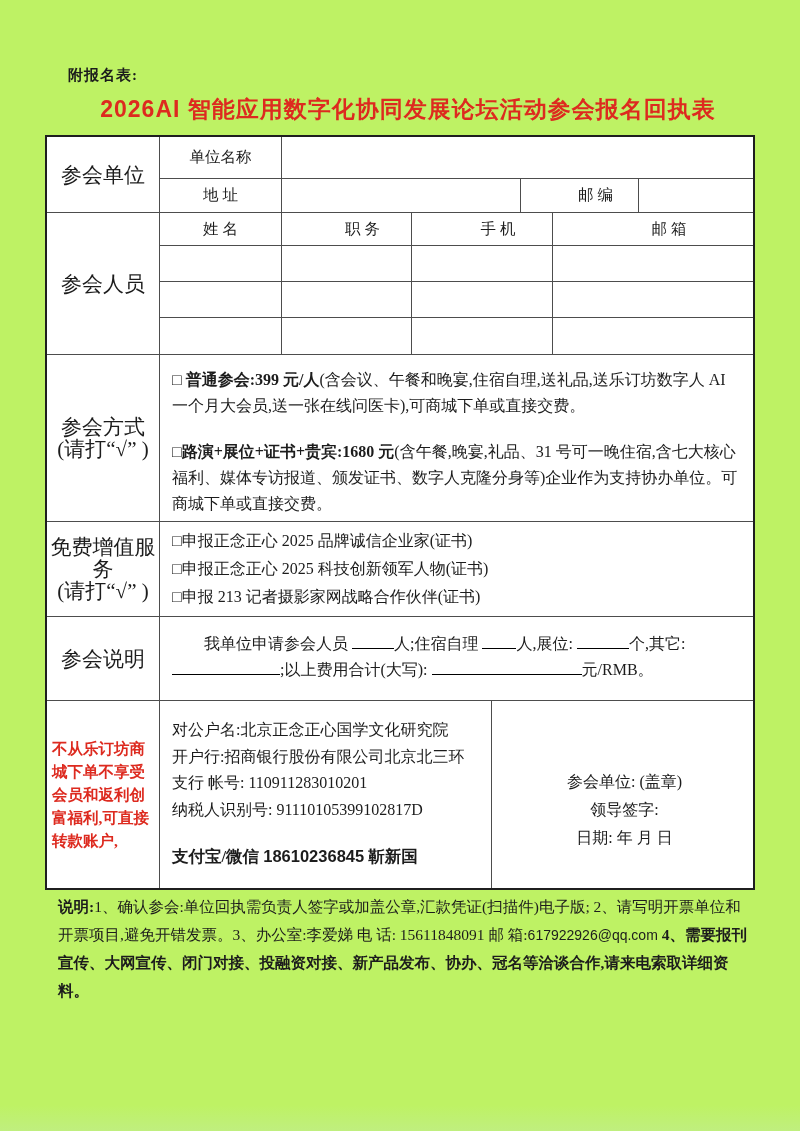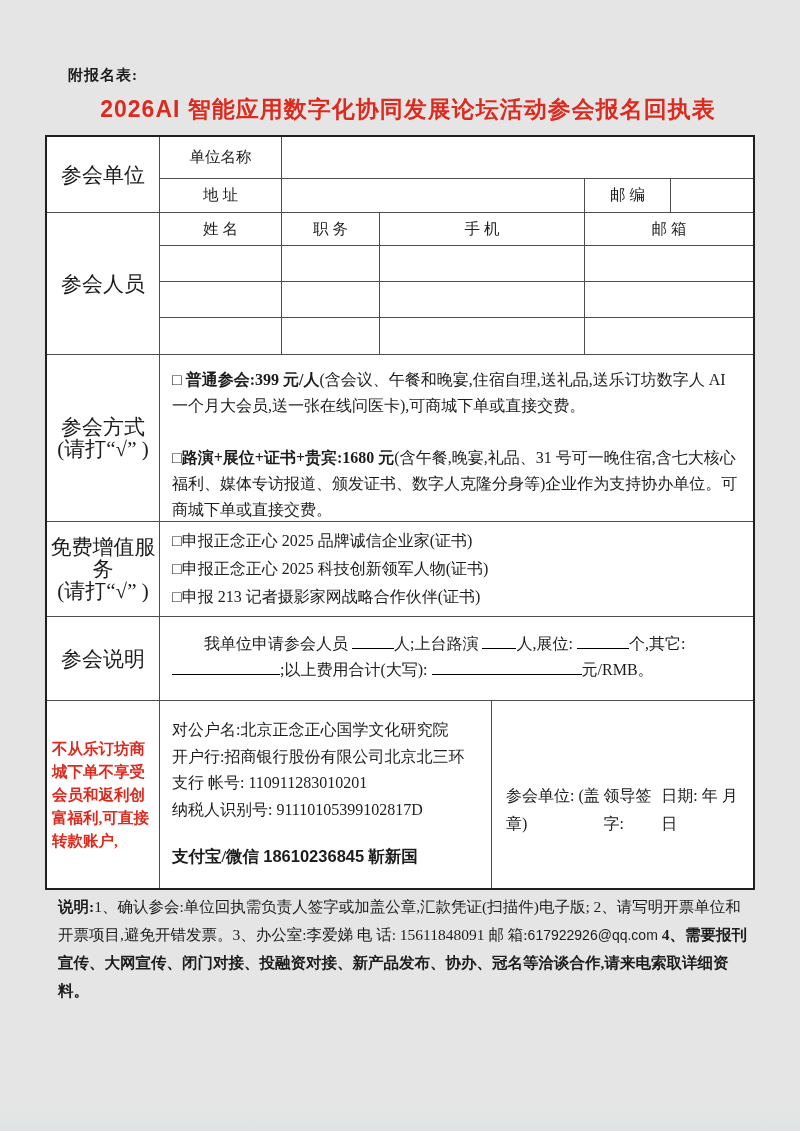--- a/index.html
+++ b/index.html
@@ -1,18 +1,18 @@
 <!DOCTYPE html>
 <html><head>
 <meta charset="utf-8">
 <style>
   * { margin:0; padding:0; box-sizing:border-box; }
   html,body { background:#ffffff; }
   .page {
-    position:relative; width:800px; height:1131px; background:#e5e5e5;
+    position:relative; width:800px; height:1131px; background:#bef264;
     font-family:"Liberation Serif","DejaVu Serif",serif; color:#1c1c1c;
     overflow:hidden;
   }
   .attach-label {
     position:absolute; left:68px; top:66px; font-size:15px; font-weight:bold;
     letter-spacing:1px;
   }
   .doc-title {
     position:absolute; left:8px; top:94px; width:100%; text-align:center;
     font-family:"Liberation Sans","DejaVu Sans",sans-serif;
@@ -27,21 +27,21 @@
   .trow.last { border-bottom:none; }
   .cell { border-right:1px solid #4d4d4d; display:flex; align-items:center; }
   .cell.lastc { border-right:none; }
   .labelcol {
     width:113px; flex:0 0 113px; flex-direction:column; justify-content:center;
     font-size:21px; text-align:center; line-height:22px;
   }
   .sublabel { width:122px; flex:0 0 122px; justify-content:center; font-size:15.5px; }
   .fill { flex:1 1 auto; }
   .stack { flex:1 1 auto; display:flex; flex-direction:column; }
-  .subrow { display:flex; border-bottom:1px solid #4d4d4d; }
+  .subrow { display:flex; border-bottom:1px solid #4d4d4d;gap:32px; }
   .subrow.lastr { border-bottom:none; }
   .h42 { height:42px; } .h33 { height:33px; } .h36 { height:36px; }
   .r-method  { height:167px; }
   .r-service { height:95px; }
   .r-explain { height:84px; }
   .r-pay     { height:187px; }
   .r-unit    { height:76px; }
   .r-people  { height:142px; }
   .postlabel { width:86px; flex:0 0 86px; justify-content:center; font-size:15.5px; }
   .postval { width:82px; flex:0 0 82px; }
@@ -69,21 +69,21 @@
     width:113px; flex:0 0 113px; display:flex; align-items:center; justify-content:center;
     padding:6px 5px; font-size:15.5px; font-weight:bold; line-height:23px;
   }
   .pay-mid {
     width:332px; flex:0 0 332px; display:block; padding:16px 10px 17px 12px;
     font-size:16px; line-height:26.5px;
   }
   .pay-line { margin-top:20px; font-weight:bold; font-size:16.5px; }
   .pay-num { font-family:"Liberation Sans","DejaVu Sans",sans-serif; font-weight:bold; }
   .pay-right {
-    flex:1 1 auto; display:flex; flex-direction:row; justify-content:center;
+    flex:1 1 auto; display:flex; flex-direction:column; justify-content:center;
     padding:30px 10px 0 14px; font-size:16px; line-height:28px;
   }
   
   .footnote {
     position:absolute; left:58px; top:893px; width:692px;
     font-size:15.5px; line-height:27.5px;
   }
   .email { font-family:"Liberation Sans","DejaVu Sans",sans-serif; font-size:14px; }
   .bottom-tint {
     position:absolute; left:0; bottom:0; width:100%; height:26px;
@@ -147,41 +147,41 @@
       </div>
     </div>
 
     <div class="trow r-method">
       <div class="cell labelcol">
         <span>参会方式</span>
         <span>(请打“√” )</span>
       </div>
       <div class="content lastc cell" style="border-right:none; padding-top:12px;">
         <div class="opt"><span>□ </span><span class="b">普通参会:399 元/人</span><span>(含会议、午餐和晚宴,住宿自理,送礼品,送乐订坊数字人 AI 一个月大会员,送一张在线问医卡),可商城下单或直接交费。</span></div>
-        <div class="opt" style="margin-top:26px;"><span>□</span><span class="b">路演+展位+证书+贵宾:1680 元</span><span>(含午餐,晚宴,礼品、31 号可一晚住宿,含七大核心福利、媒体专访报道、颁发证书、数字人克隆分身等)企业作为支持协办单位。可商城下单或直接交费。</span></div>
+        <div class="opt" style="margin-top:20px;"><span>□</span><span class="b">路演+展位+证书+贵宾:1680 元</span><span>(含午餐,晚宴,礼品、31 号可一晚住宿,含七大核心福利、媒体专访报道、颁发证书、数字人克隆分身等)企业作为支持协办单位。可商城下单或直接交费。</span></div>
       </div>
     </div>
 
     <div class="trow r-service">
       <div class="cell labelcol">
         <span>免费增值服务</span>
         <span>(请打“√” )</span>
       </div>
       <div class="content lastc cell" style="border-right:none; padding-top:5px;">
         <div class="svc-line"><span>□</span><span>申报正念正心 2025 品牌诚信企业家(证书)</span></div>
         <div class="svc-line"><span>□</span><span>申报正念正心 2025 科技创新领军人物(证书)</span></div>
         <div class="svc-line"><span>□</span><span>申报 213 记者摄影家网战略合作伙伴(证书)</span></div>
       </div>
     </div>
 
     <div class="trow r-explain">
       <div class="cell labelcol">参会说明</div>
       <div class="content lastc cell" style="border-right:none;">
         <div class="explain-p">
-          <span>我单位申请参会人员 </span><span class="blank w42"></span><span>人;上台路演 </span><span class="blank w34"></span><span>人,展位: </span><span class="blank w52"></span><span>个,其它: </span><span class="blank w108"></span><span>;以上费用合计(大写): </span><span class="blank w150"></span><span>元/RMB。</span>
+          <span>我单位申请参会人员 </span><span class="blank w42"></span><span>人;住宿自理 </span><span class="blank w34"></span><span>人,展位: </span><span class="blank w52"></span><span>个,其它: </span><span class="blank w108"></span><span>;以上费用合计(大写): </span><span class="blank w150"></span><span>元/RMB。</span>
         </div>
       </div>
     </div>
 
     <div class="trow r-pay last">
       <div class="cell red-cell" style="color:#dd2a1f;">不从乐订坊商城下单不享受会员和返利创富福利,可直接转款账户,</div>
       <div class="cell pay-mid">
         <div>对公户名:北京正念正心国学文化研究院</div>
         <div>开户行:招商银行股份有限公司北京北三环</div>
         <div>支行  帐号: 110911283010201</div>

